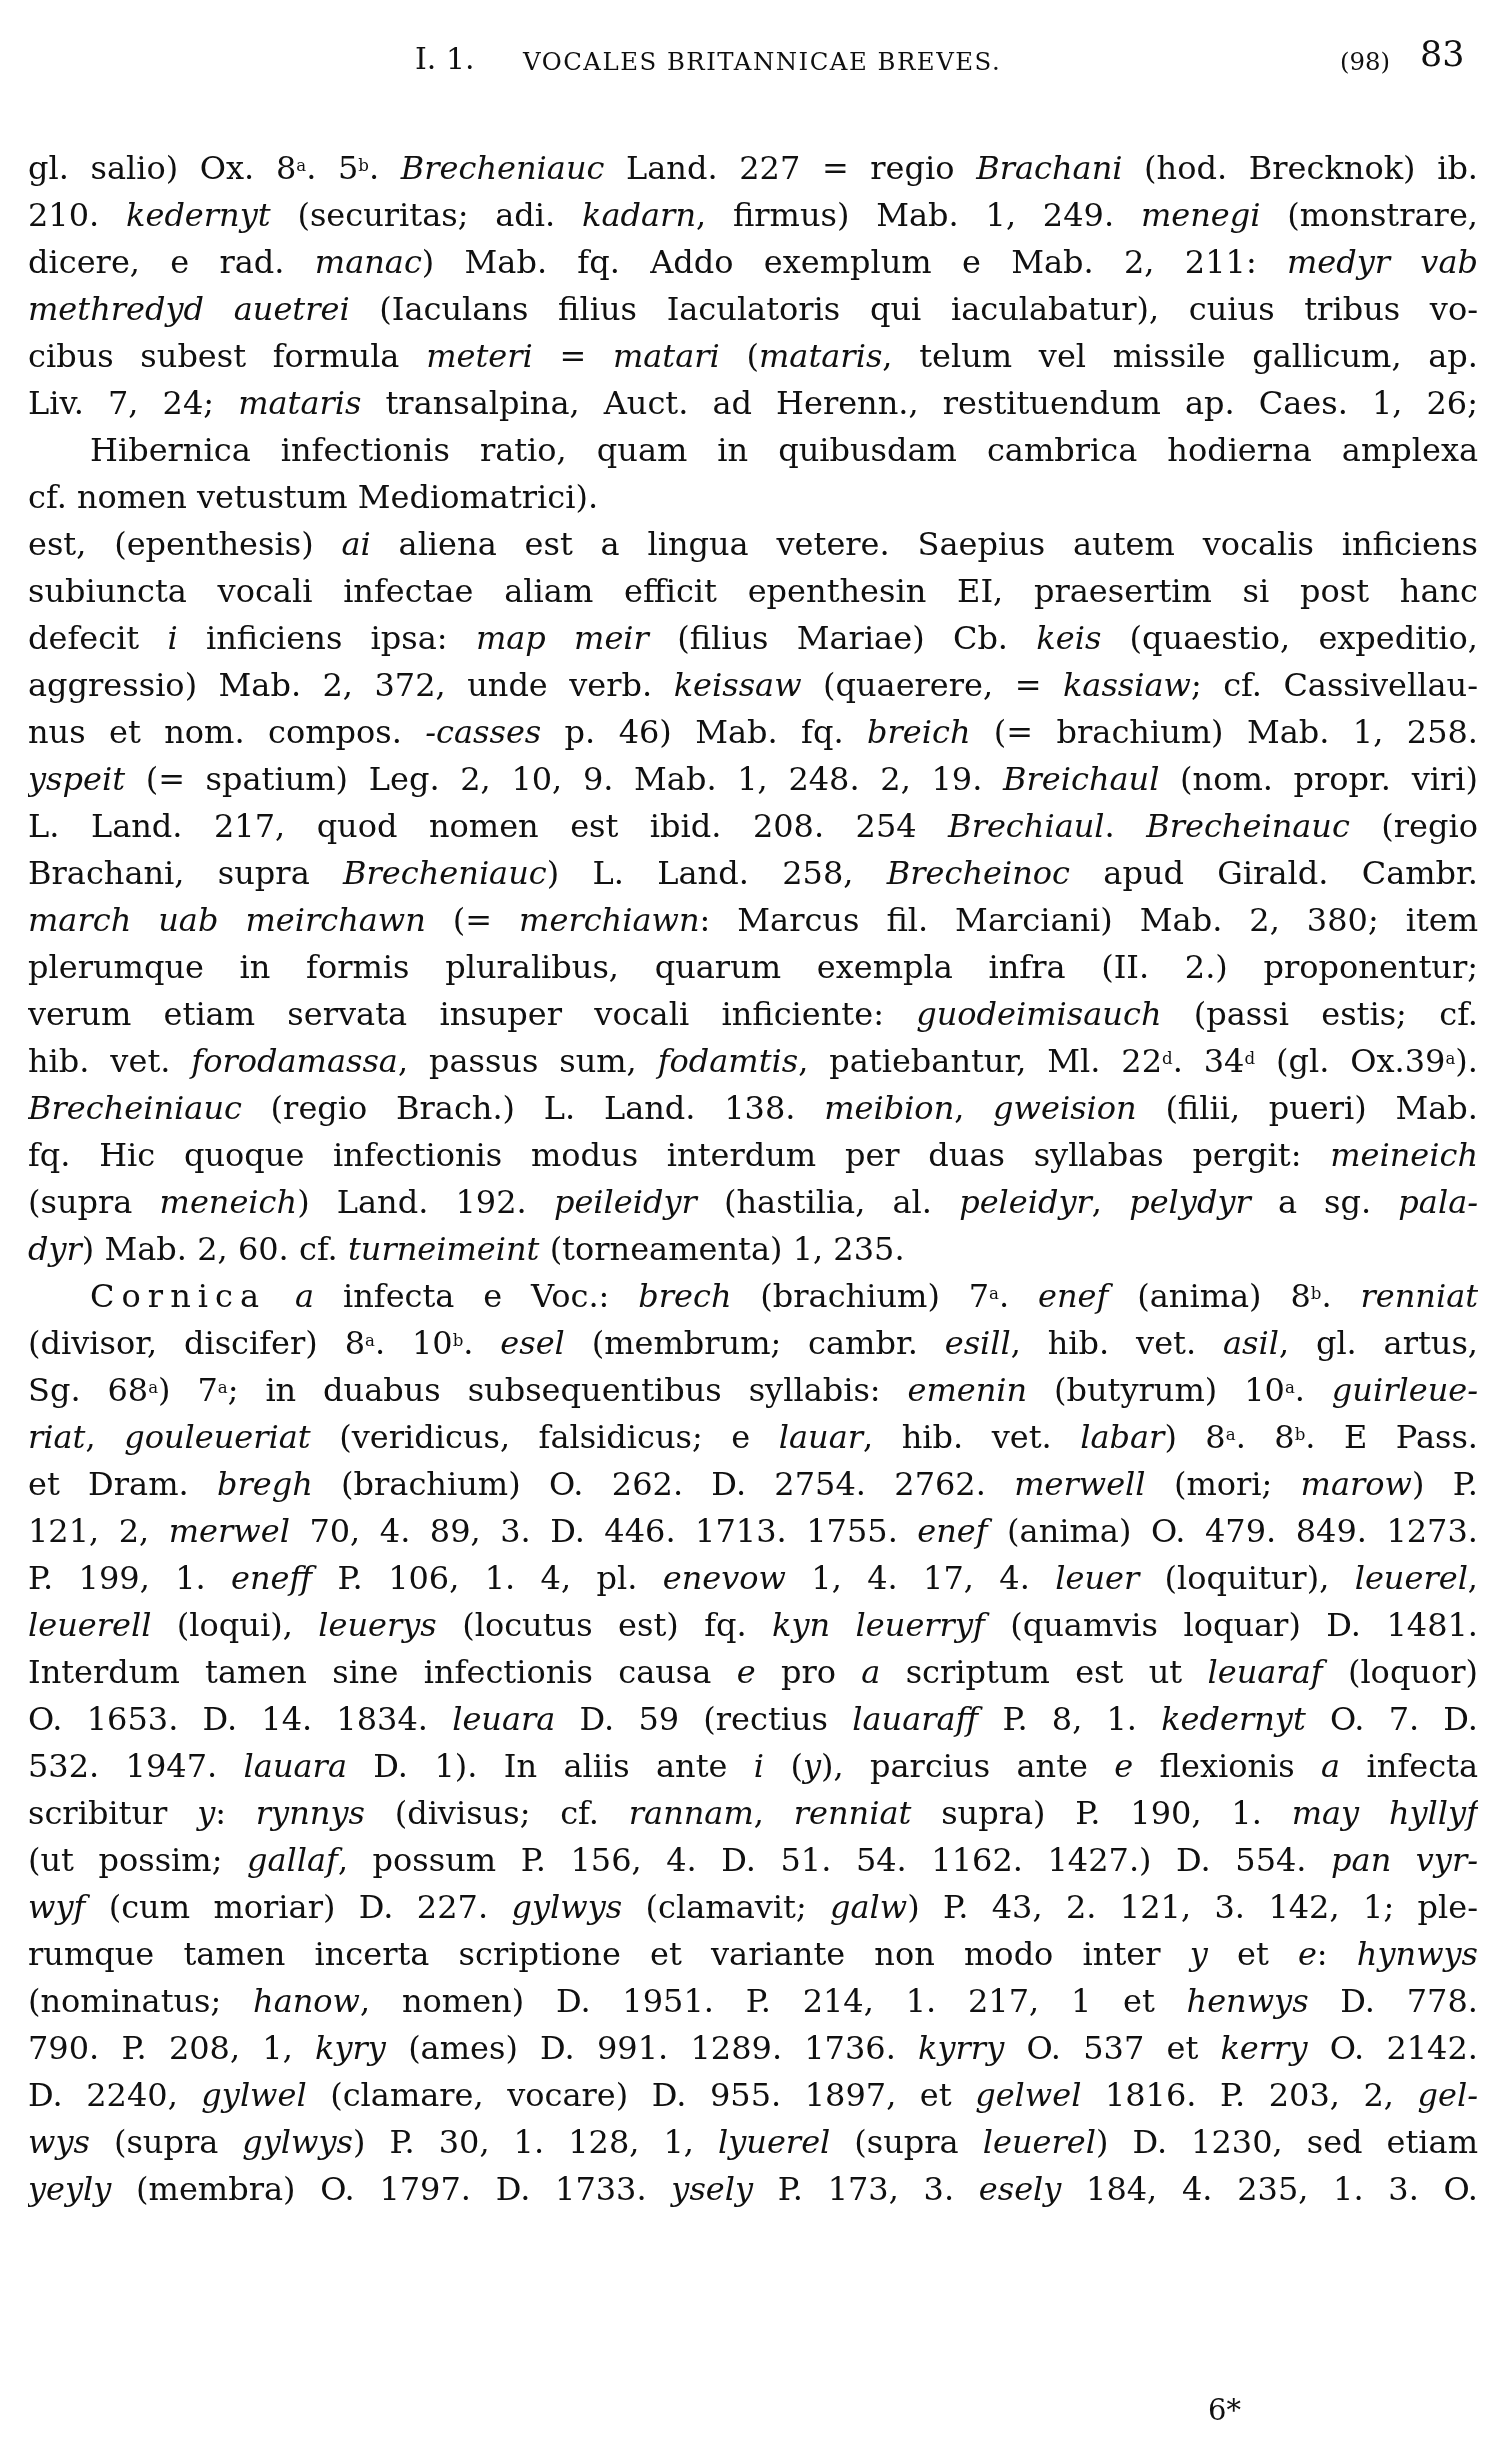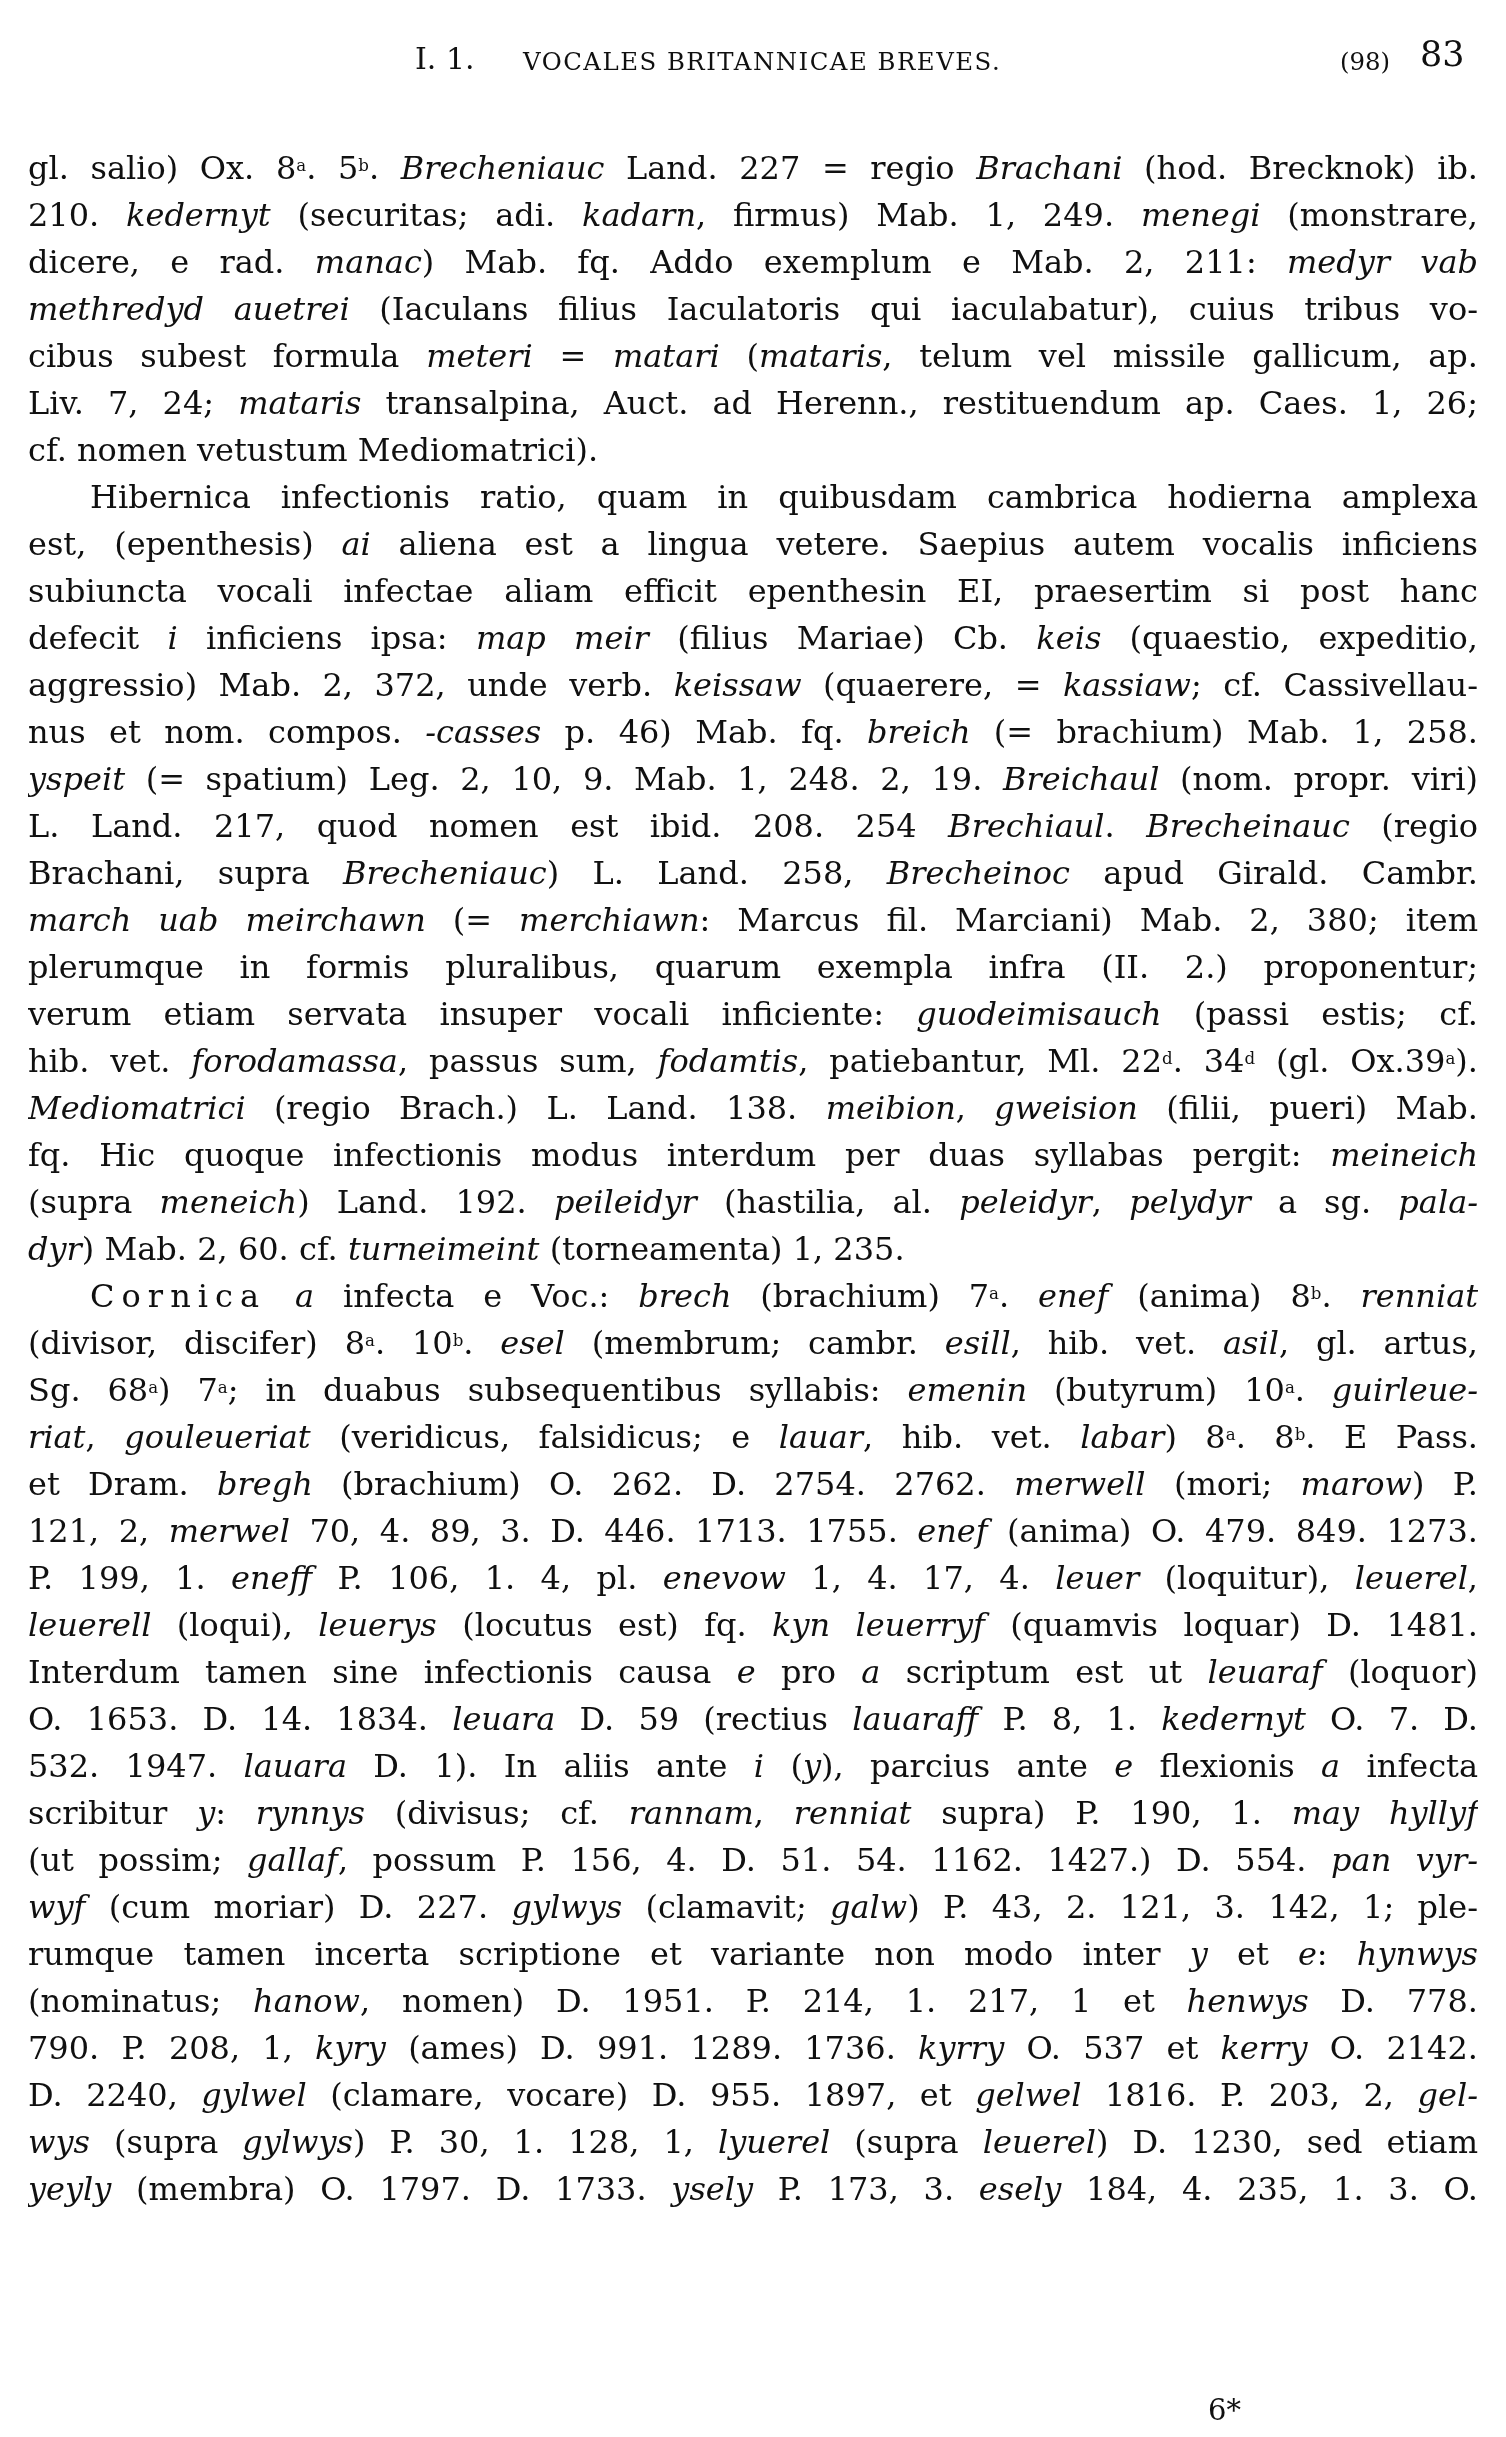--- a/index.html
+++ b/index.html
@@ -64,35 +64,35 @@
 
   <div class="hdr-piece hdr-pagenum">83</div>
 
   <div class="body-text">
       <div class="line">gl. salio) Ox. 8<sup>a</sup>. 5<sup>b</sup>. <i>Brecheniauc</i> Land. 227 = regio <i>Brachani</i> (hod. Brecknok) ib.</div>
       <div class="line">210. <i>kedernyt</i> (securitas; adi. <i>kadarn</i>, firmus) Mab. 1, 249. <i>menegi</i> (monstrare,</div>
       <div class="line">dicere, e rad. <i>manac</i>) Mab. fq. Addo exemplum e Mab. 2, 211: <i>medyr vab</i></div>
       <div class="line"><i>methredyd auetrei</i> (Iaculans filius Iaculatoris qui iaculabatur), cuius tribus vo-</div>
       <div class="line">cibus subest formula <i>meteri</i> = <i>matari</i> (<i>mataris</i>, telum vel missile gallicum, ap.</div>
       <div class="line">Liv. 7, 24; <i>mataris</i> transalpina, Auct. ad Herenn., restituendum ap. Caes. 1, 26;</div>
+      <div class="line indent">Hibernica infectionis ratio, quam in quibusdam cambrica hodierna amplexa</div>
       <div class="line para-end">cf. nomen vetustum Mediomatrici).</div>
-      <div class="line indent">Hibernica infectionis ratio, quam in quibusdam cambrica hodierna amplexa</div>
       <div class="line">est, (epenthesis) <i>ai</i> aliena est a lingua vetere. Saepius autem vocalis inficiens</div>
       <div class="line">subiuncta vocali infectae aliam efficit epenthesin EI, praesertim si post hanc</div>
       <div class="line">defecit <i>i</i> inficiens ipsa: <i>map meir</i> (filius Mariae) Cb. <i>keis</i> (quaestio, expeditio,</div>
       <div class="line">aggressio) Mab. 2, 372, unde verb. <i>keissaw</i> (quaerere, = <i>kassiaw</i>; cf. Cassivellau-</div>
       <div class="line">nus et nom. compos. <i>-casses</i> p. 46) Mab. fq. <i>breich</i> (= brachium) Mab. 1, 258.</div>
       <div class="line"><i>yspeit</i> (= spatium) Leg. 2, 10, 9. Mab. 1, 248. 2, 19. <i>Breichaul</i> (nom. propr. viri)</div>
       <div class="line">L. Land. 217, quod nomen est ibid. 208. 254 <i>Brechiaul</i>. <i>Brecheinauc</i> (regio</div>
       <div class="line">Brachani, supra <i>Brecheniauc</i>) L. Land. 258, <i>Brecheinoc</i> apud Girald. Cambr.</div>
       <div class="line"><i>march uab meirchawn</i> (= <i>merchiawn</i>: Marcus fil. Marciani) Mab. 2, 380; item</div>
       <div class="line">plerumque in formis pluralibus, quarum exempla infra (II. 2.) proponentur;</div>
       <div class="line">verum etiam servata insuper vocali inficiente: <i>guodeimisauch</i> (passi estis; cf.</div>
       <div class="line">hib. vet. <i>forodamassa</i>, passus sum, <i>fodamtis</i>, patiebantur, Ml. 22<sup>d</sup>. 34<sup>d</sup> (gl. Ox.39<sup>a</sup>).</div>
-      <div class="line"><i>Mediomatrici</i> (regio Brach.) L. Land. 138. <i>meibion</i>, <i>gweision</i> (filii, pueri) Mab.</div>
+      <div class="line"><i>Brecheiniauc</i> (regio Brach.) L. Land. 138. <i>meibion</i>, <i>gweision</i> (filii, pueri) Mab.</div>
       <div class="line">fq. Hic quoque infectionis modus interdum per duas syllabas pergit: <i>meineich</i></div>
       <div class="line">(supra <i>meneich</i>) Land. 192. <i>peileidyr</i> (hastilia, al. <i>peleidyr</i>, <i>pelydyr</i> a sg. <i>pala-</i></div>
       <div class="line para-end"><i>dyr</i>) Mab. 2, 60. cf. <i>turneimeint</i> (torneamenta) 1, 235.</div>
       <div class="line indent"><span class="sperr">Cornica</span> <i>a</i> infecta e Voc.: <i>brech</i> (brachium) 7<sup>a</sup>. <i>enef</i> (anima) 8<sup>b</sup>. <i>renniat</i></div>
       <div class="line">(divisor, discifer) 8<sup>a</sup>. 10<sup>b</sup>. <i>esel</i> (membrum; cambr. <i>esill</i>, hib. vet. <i>asil</i>, gl. artus,</div>
       <div class="line">Sg. 68<sup>a</sup>) 7<sup>a</sup>; in duabus subsequentibus syllabis: <i>emenin</i> (butyrum) 10<sup>a</sup>. <i>guirleue-</i></div>
       <div class="line"><i>riat</i>, <i>gouleueriat</i> (veridicus, falsidicus; e <i>lauar</i>, hib. vet. <i>labar</i>) 8<sup>a</sup>. 8<sup>b</sup>. E Pass.</div>
       <div class="line">et Dram. <i>bregh</i> (brachium) O. 262. D. 2754. 2762. <i>merwell</i> (mori; <i>marow</i>) P.</div>
       <div class="line">121, 2, <i>merwel</i> 70, 4. 89, 3. D. 446. 1713. 1755. <i>enef</i> (anima) O. 479. 849. 1273.</div>
       <div class="line">P. 199, 1. <i>eneff</i> P. 106, 1. 4, pl. <i>enevow</i> 1, 4. 17, 4. <i>leuer</i> (loquitur), <i>leuerel</i>,</div>

